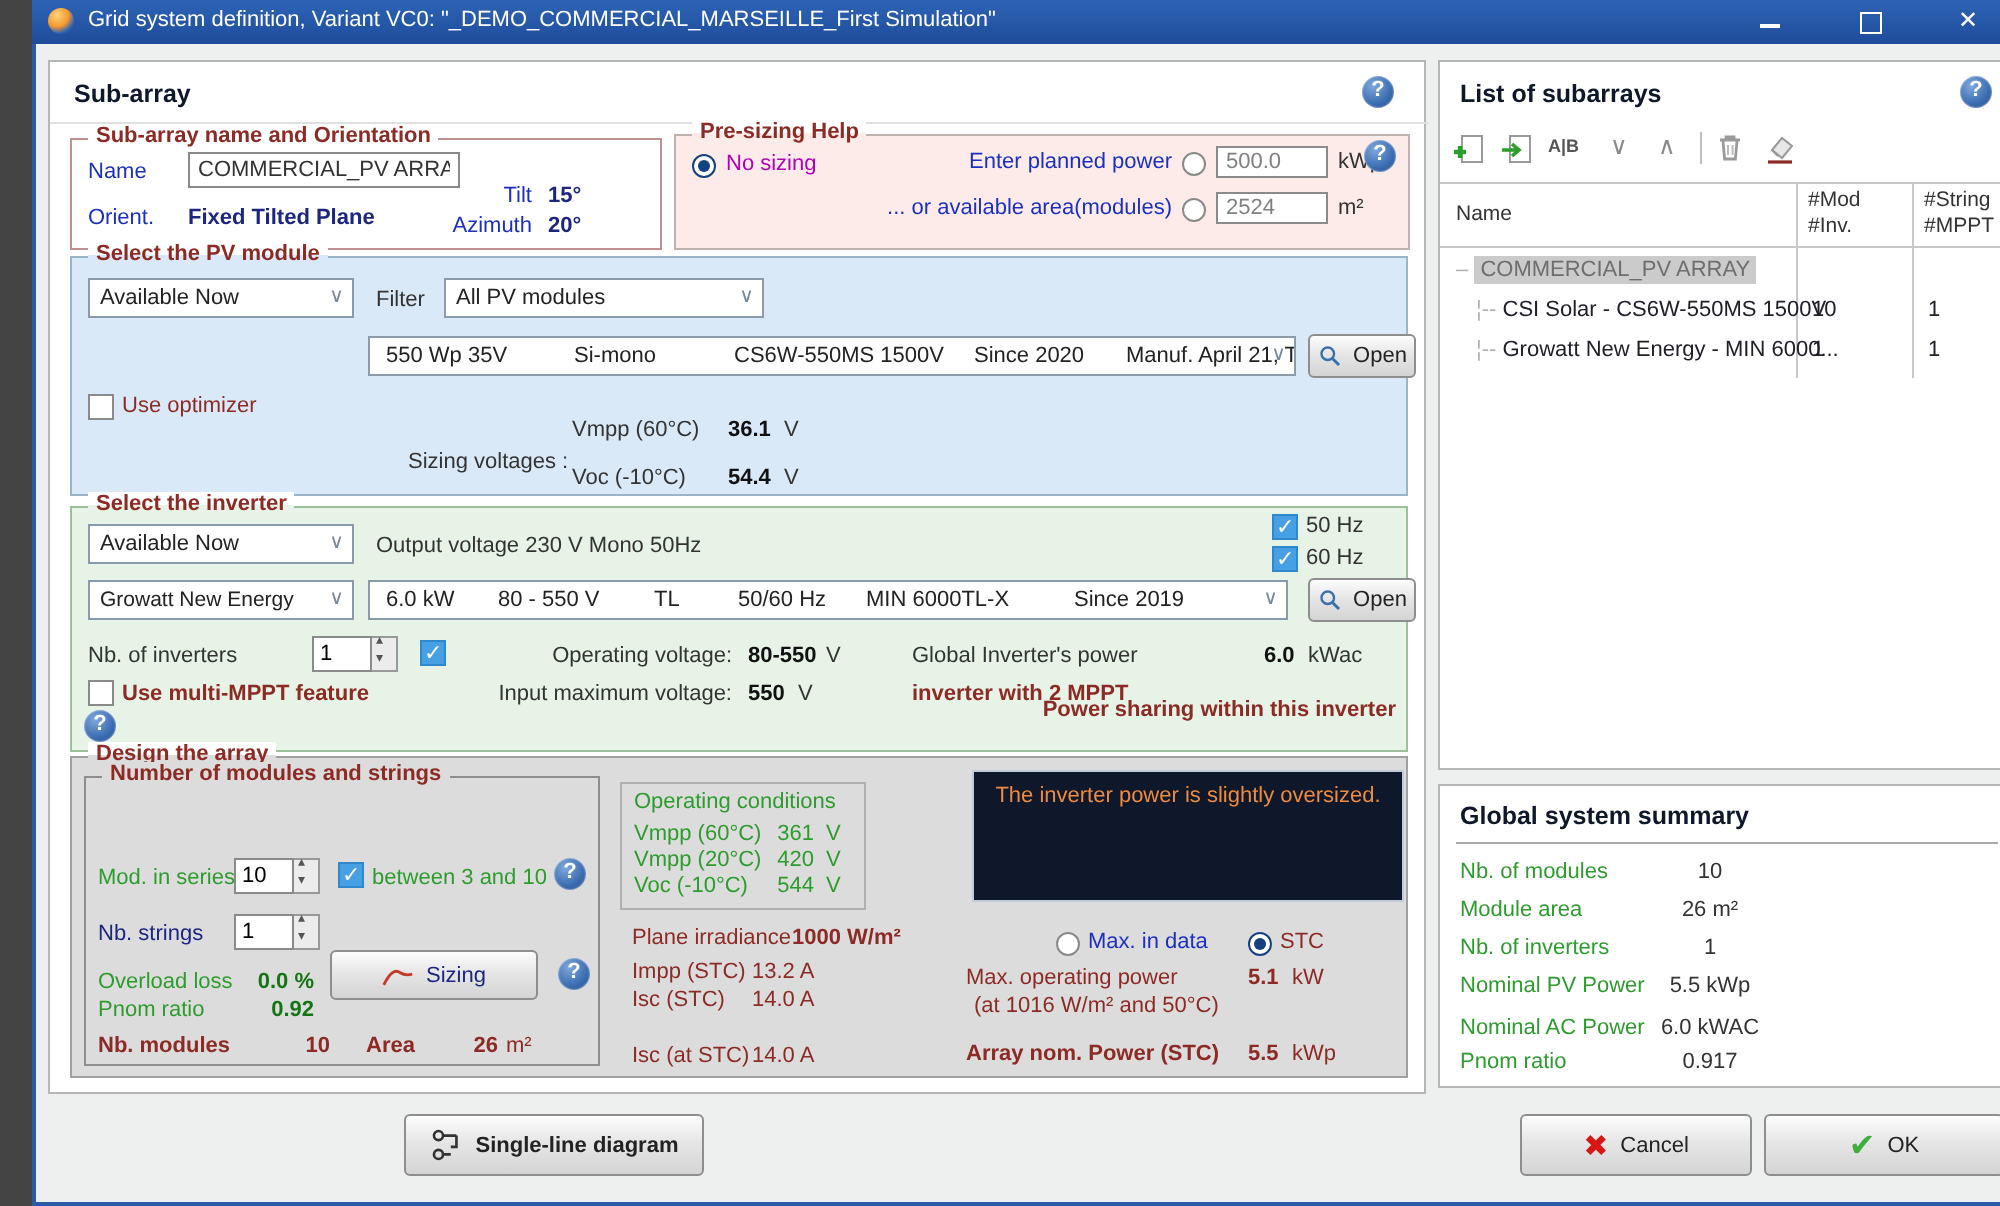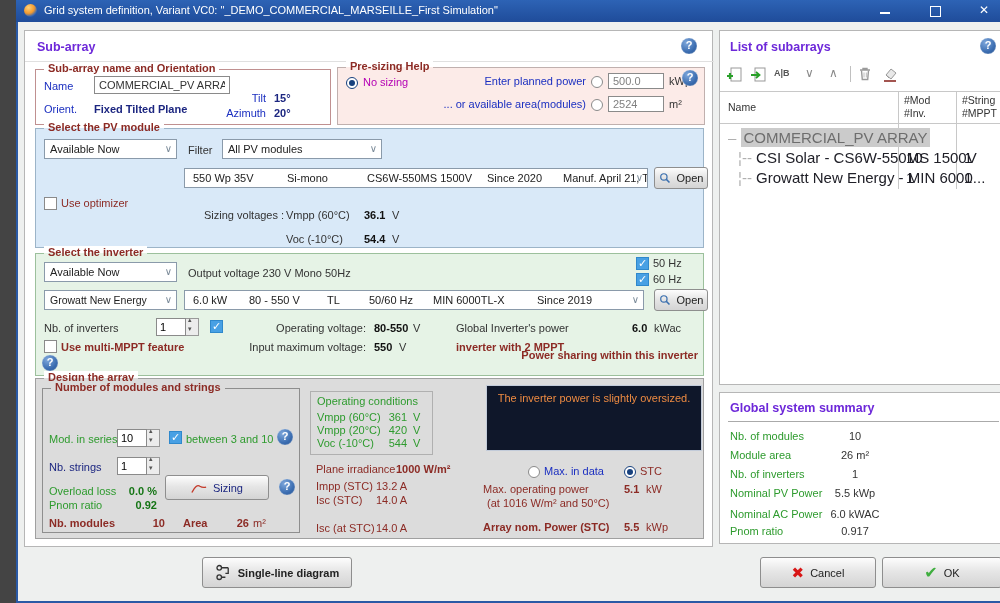--- a/index.html
+++ b/index.html
@@ -31,21 +31,21 @@
   .abs { position:absolute; }
   .b { font-weight:bold; }
   .blue { color:#1b2fc0; }
   .navy { color:#1c2680; }
   .maroon { color:#8c2b25; }
   .green { color:#2e9b2e; }
   .dgreen { color:#157515; font-weight:bold; }
   .magenta { color:#b400b4; }
   .dark { color:#333; }
   .tar { text-align:right; }
-  .ptitle { font-size:12.5px; font-weight:bold; color:#6d28d9; }
+  .ptitle { font-size:12.5px; font-weight:bold; color:#0f172a; }
   
   .grp { position:absolute; border:1px solid #a8a8a8; }
   .legend { position:absolute; top:-8px; left:8px; padding:0 4px; font-weight:bold; font-size:11px; color:#8c2b25; background:#fff; white-space:nowrap; }
   
   .helpq { position:absolute; width:16px; height:16px; border-radius:50%;
     background:radial-gradient(circle at 35% 30%, #7fa8dc, #3a6cb0 60%, #27518e);
     box-shadow:inset 0 0 1px #fff; }
   .helpq::after { content:"?"; position:absolute; left:0; top:1px; width:16px; text-align:center; color:#fff; font-weight:bold; font-size:11px; }
   
   .combo { position:absolute; height:20px; background:#fff; border:1px solid #8a9aaa; }
@@ -72,21 +72,21 @@
   .btn { position:absolute; display:flex; align-items:center; justify-content:center; gap:6px;
     border:1px solid #8e8e8e; border-radius:3px;
     background:linear-gradient(#fdfdfd,#e6e6e6 45%,#d4d4d4); font-size:11px; color:#222; cursor:default; }
   .btn .bl { font-weight:bold; }
   .xmark { color:#d81616; font-size:15px; font-weight:bold; }
   .vmark { color:#3fae3f; font-size:16px; font-weight:bold; }
   
   .vline { position:absolute; width:1px; background:#c8c8c8; }
   .hline { position:absolute; height:1px; background:#c8c8c8; }
   .hdr { font-size:10.5px; color:#333; }
-  .trow { font-size:15px; color:#202028; white-space:nowrap; }
+  .trow { font-size:11px; color:#202028; white-space:nowrap; }
   .dash { color:#b0b0b0; }
   .selrow { background:#cbcbcb; color:#6e6e6e; padding:1px 3px; }
   
   .tbar { position:absolute; display:flex; align-items:center; gap:6px; }
   .tbi { position:relative; width:18px; height:18px; }
   .tbi.ab::after { content:"A|B"; position:absolute; left:0; top:3px; font-size:9px; font-weight:bold; color:#555; }
   .tbi.down::after { content:"∨"; position:absolute; left:3px; top:1px; font-size:12px; color:#8a8a8a; }
   .tbi.up::after { content:"∧"; position:absolute; left:3px; top:1px; font-size:12px; color:#8a8a8a; }
   .tbsep { width:1px; height:16px; background:#c0c0c0; }
   
@@ -159,21 +159,21 @@
       </div>
       <div class="btn" style="left:618px; top:38px; width:54px; height:22px;">
         <svg width="12" height="12" viewBox="0 0 16 16">
             <circle cx="6.5" cy="6.5" r="4.2" fill="none" stroke="#3a6fae" stroke-width="1.6"></circle>
             <line x1="9.8" y1="9.8" x2="14" y2="14" stroke="#3a6fae" stroke-width="2"></line>
           </svg>
         <span>Open</span>
       </div>
       <div class="chk" style="left:8px; top:68px;"></div>
       <div class="abs maroon" style="left:25px; top:68px;">Use optimizer</div>
-      <div class="abs dark" style="left:168px; top:80px;">Sizing voltages :</div>
+      <div class="abs dark" style="left:168px; top:96px;">Sizing voltages :</div>
       <div class="abs dark" style="left:250px; top:80px;">Vmpp (60°C)</div>
       <div class="abs b" style="left:328px; top:80px; color:#111;">36.1</div>
       <div class="abs dark" style="left:356px; top:80px;">V</div>
       <div class="abs dark" style="left:250px; top:104px;">Voc (-10°C)</div>
       <div class="abs b" style="left:328px; top:104px; color:#111;">54.4</div>
       <div class="abs dark" style="left:356px; top:104px;">V</div>
     </div>
 
     <div class="grp" style="left:10px; top:222px; width:669px; height:123px; background:#e6f3e6; border-color:#9cc09c;">
       <div class="legend" style="background:linear-gradient(#fff 55%, #e6f3e6 55%);">Select the inverter</div>

